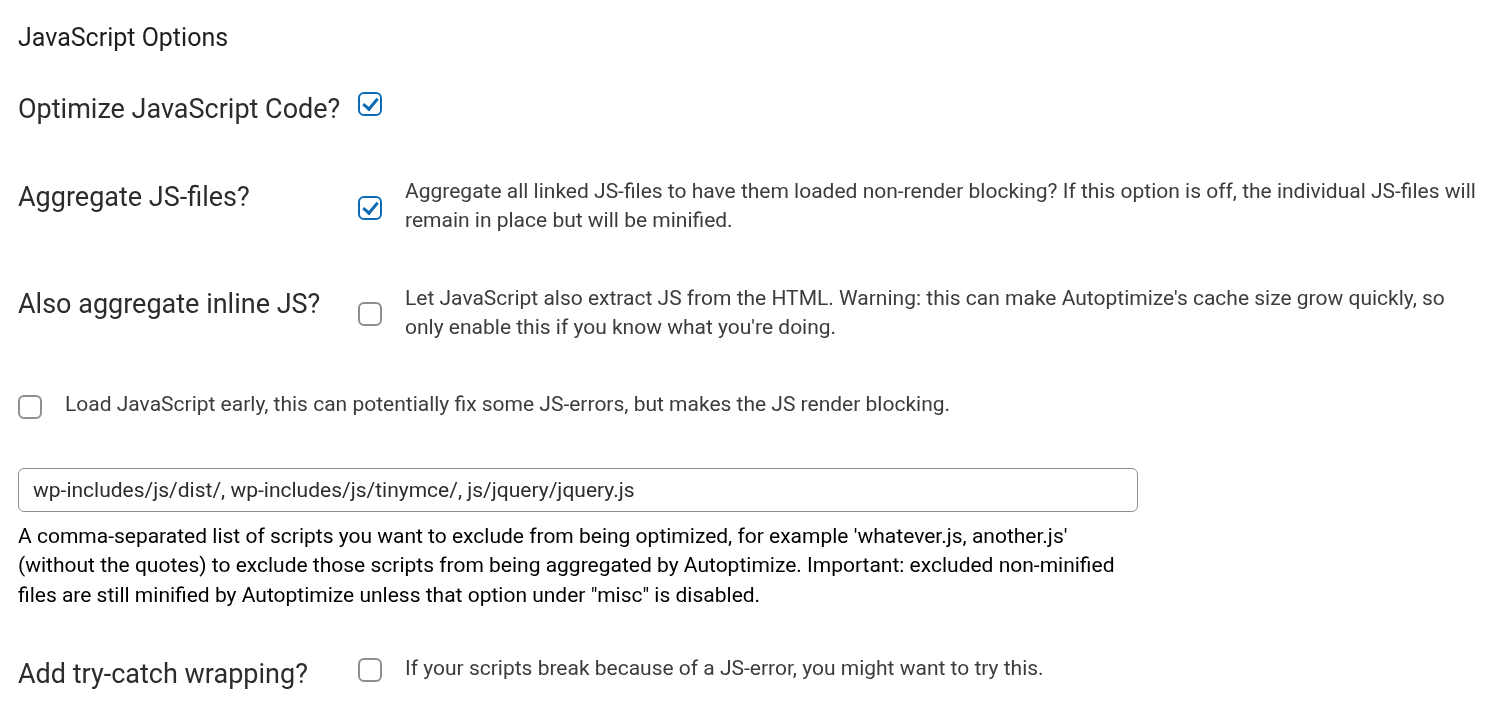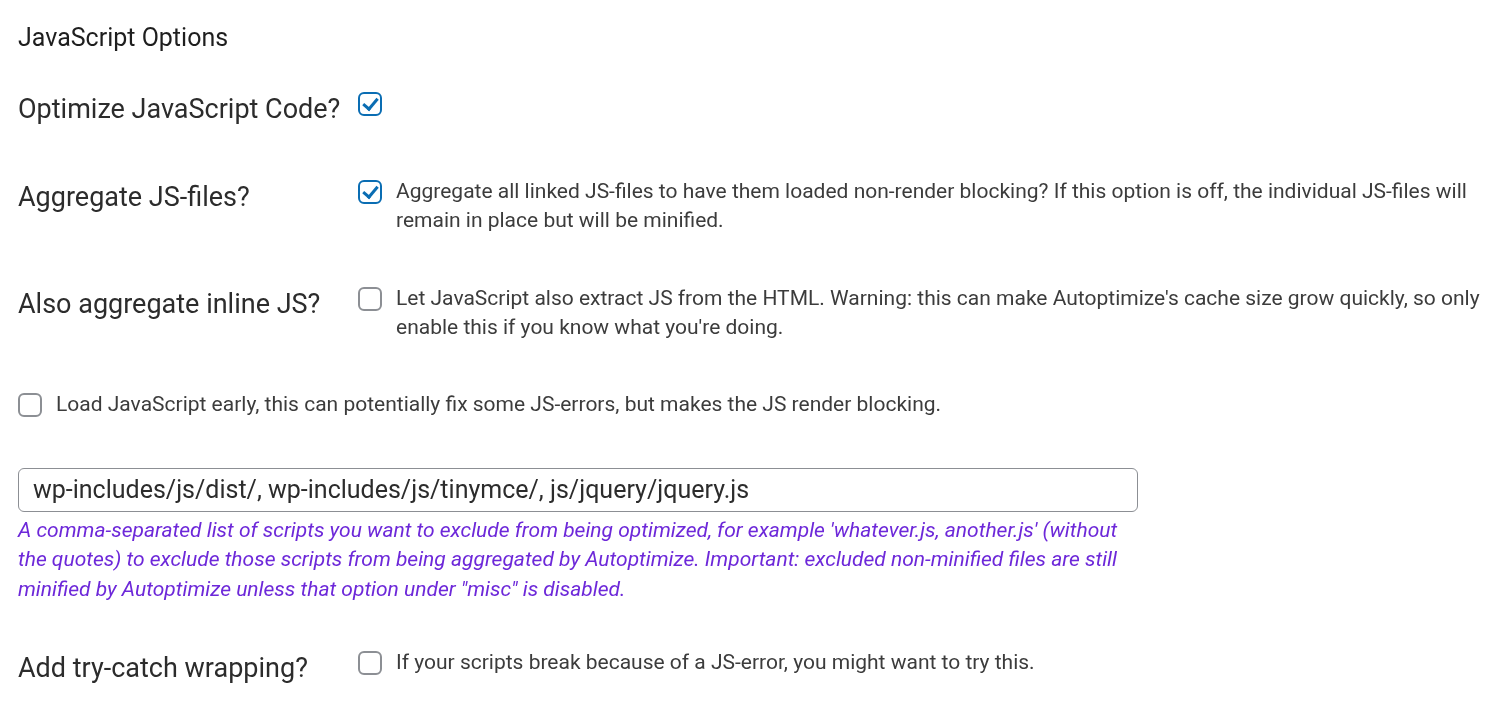--- a/index.html
+++ b/index.html
@@ -36,22 +36,22 @@
       font-size: 27px;
       color: #2c2c2c;
     }
     .field-col {
       flex: 1;
       display: flex;
       flex-direction: column;
     }
     .field-line {
       display: flex;
-      align-items: flex-start;
-      gap: 14px;
+      align-items: center;
+      gap: 23px;
     }
     .checkbox {
       flex: 0 0 auto;
       width: 24px;
       height: 24px;
       border: 2px solid #8c8f94;
       border-radius: 6px;
       background: #ffffff;
       position: relative;
       cursor: pointer;
@@ -79,32 +79,31 @@
     .field-text .warn {
       font-weight: 400;
     }
     .text-input {
       width: 1120px;
       max-width: 100%;
       height: 44px;
       border: 1px solid #8c8f94;
       border-radius: 6px;
       padding: 0 14px;
-      font-size: 25px;
+      font-size: 21px;
       color: #2c2c2c;
       background: #ffffff;
       font-family: inherit;
-      margin-bottom: 4px;
+      margin-bottom: 10px;
     }
     .help-text {
-      color: #6d28d9;
+      color: #000000;
       font-size: 21px;
       line-height: 1.4;
       max-width: 1120px;
-      font-style: italic;
     }
     .exclude-row {
       margin-bottom: 44px;
     }
   </style>
 </head>
 <body>
 
 <h2>JavaScript Options</h2>
 

